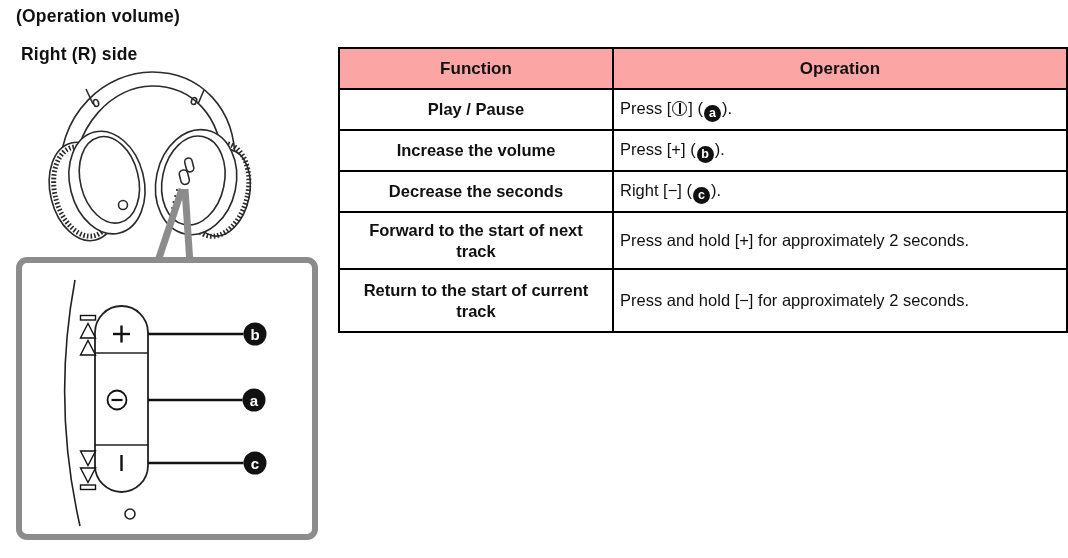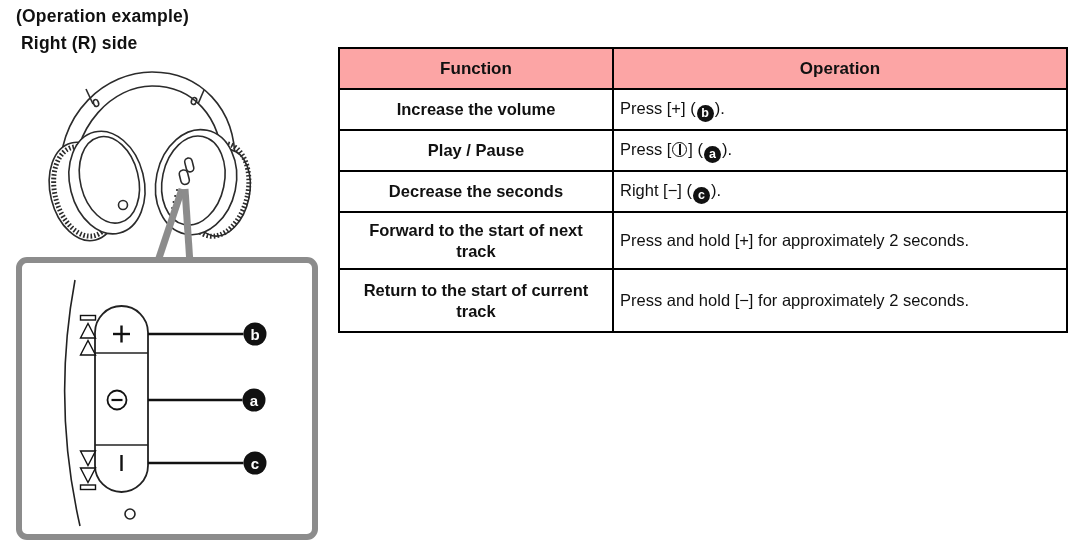--- a/index.html
+++ b/index.html
@@ -1,21 +1,21 @@
 <!DOCTYPE html>
 <html><head>
 <meta charset="utf-8">
 <style>
   html,body{margin:0;padding:0;background:#fff;}
   body{
     width:1068px;height:558px;position:relative;overflow:hidden;
     font-family:"Liberation Sans","DejaVu Sans",sans-serif;color:#111;
   }
   .heading1{position:absolute;left:16px;top:6px;font-size:17.5px;font-weight:bold;letter-spacing:.2px;}
-  .heading2{position:absolute;left:21px;top:33px;font-size:17.5px;font-weight:bold;letter-spacing:.2px;}
+  .heading2{position:absolute;left:21px;top:44px;font-size:17.5px;font-weight:bold;letter-spacing:.2px;}
 
   
   table.optable{
     position:absolute;left:338px;top:47px;width:728px;
     border-collapse:collapse;table-layout:fixed;
   }
   .optable th,.optable td{border:2px solid #000;vertical-align:middle;}
   .optable col.c-fn{width:274px;}
   .optable col.c-op{width:454px;}
   .optable th{
@@ -50,21 +50,21 @@
   }
 
   svg text.badge-letter{
     font-family:"Liberation Sans","DejaVu Sans",sans-serif;
     font-size:15px;font-weight:bold;fill:#fff;text-anchor:middle;
   }
 </style>
 </head>
 <body>
 
-<div class="heading1">(Operation example)</div>
+<div class="heading1">(Operation volume)</div>
 <div class="heading2">Right (R) side</div>
 
 <svg style="position:absolute;left:10px;top:58px;" width="330" height="500" viewBox="0 0 330 500">
 
   <g fill="none" stroke="#2b2b2b" stroke-width="1.6">
 
     <path d="M 50,125 C 46,52 98,14 142,14 C 190,14 226,50 225,105"></path>
     <path d="M 64,127 C 62,66 104,28 142,28 C 182,28 212,58 212,107"></path>
     <line x1="76" y1="31" x2="83" y2="46"></line>
     <line x1="194" y1="32" x2="188" y2="46"></line>
@@ -157,26 +157,26 @@
   <colgroup>
       <col class="c-fn">
       <col class="c-op">
     </colgroup>
   <tbody>
       <tr>
     <th>Function</th>
     <th>Operation</th>
   </tr>
   <tr class="r-short">
+    <td class="fn">Play / Pause</td>
+    <td class="op"><span>Press [</span><span class="power-sym"></span><span>] (</span><span class="badge">a</span><span>).</span></td>
+  </tr>
+  <tr class="r-short">
     <td class="fn">Increase the volume</td>
     <td class="op"><span>Press [+] (</span><span class="badge">b</span><span>).</span></td>
-  </tr>
-  <tr class="r-short">
-    <td class="fn">Play / Pause</td>
-    <td class="op"><span>Press [</span><span class="power-sym"></span><span>] (</span><span class="badge">a</span><span>).</span></td>
   </tr>
   <tr class="r-short">
     <td class="fn">Decrease the seconds</td>
     <td class="op"><span>Right [−] (</span><span class="badge">c</span><span>).</span></td>
   </tr>
   <tr class="r-tall1">
     <td class="fn">Forward to the start of next track</td>
     <td class="op">Press and hold [+] for approximately 2 seconds.</td>
   </tr>
   <tr class="r-tall2">

